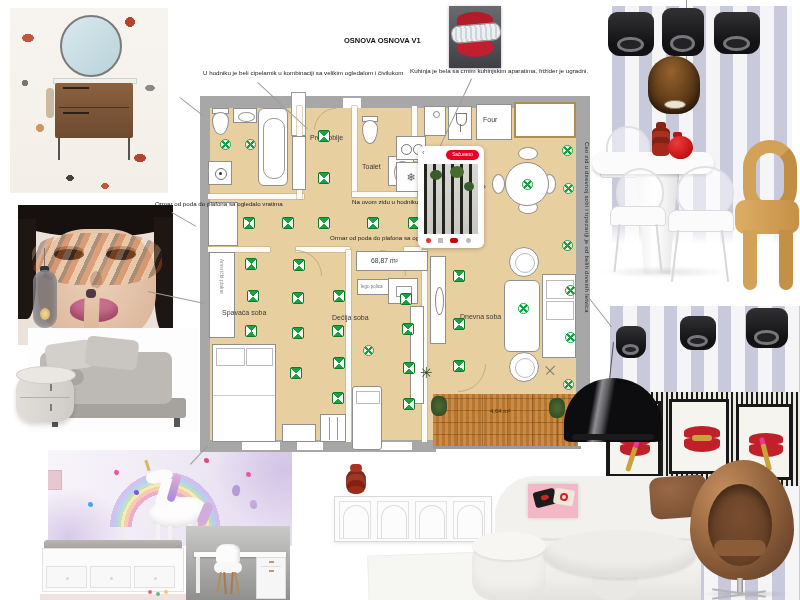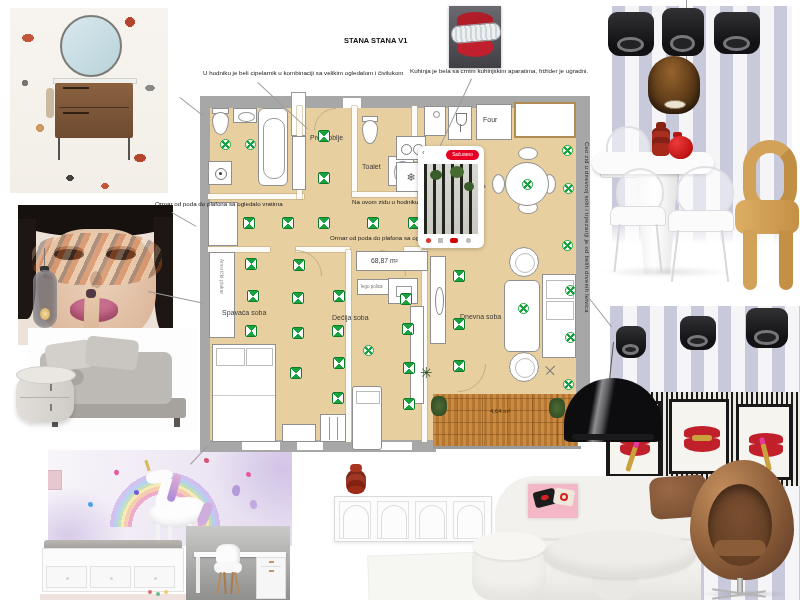--- a/index.html
+++ b/index.html
@@ -28,21 +28,21 @@
   .wcl{position:absolute;width:2px;background:#d8d8db}
   .stripes{background:repeating-linear-gradient(90deg,#c9c9dc 0 13px,#f5f5f8 13px 27px)}
   .dbd{position:absolute;width:41px;height:22px;background:#f8f8f8;border:1px solid #e2e2e2;box-sizing:border-box}
   .vtxt{writing-mode:vertical-rl;font-size:5.8px;letter-spacing:.3px;color:#2a2a2a}
 </style>
 </head>
 <body>
 
 <div id="board">
 
-  <div class="ab" style="left:344px;top:36px;font-size:7.5px;font-weight:bold;color:#111">STANA STANA V1</div>
+  <div class="ab" style="left:344px;top:36px;font-size:7.5px;font-weight:bold;color:#111">OSNOVA OSNOVA V1</div>
 
   <div class="ab" style="left:10px;top:8px;width:158px;height:185px;background:
       radial-gradient(6px 4px at 18px 30px,#c2553a 97%,transparent),
       radial-gradient(5px 5px at 120px 14px,#b4452c 97%,transparent),
       radial-gradient(4px 4px at 70px 55px,#57554e 97%,transparent),
       radial-gradient(5px 3px at 140px 80px,#8a8a84 97%,transparent),
       radial-gradient(4px 4px at 30px 120px,#c89a62 97%,transparent),
       radial-gradient(6px 4px at 130px 150px,#b4452c 97%,transparent),
       radial-gradient(4px 3px at 60px 170px,#44423c 97%,transparent),
       radial-gradient(3px 3px at 100px 105px,#9a6a4a 97%,transparent),

